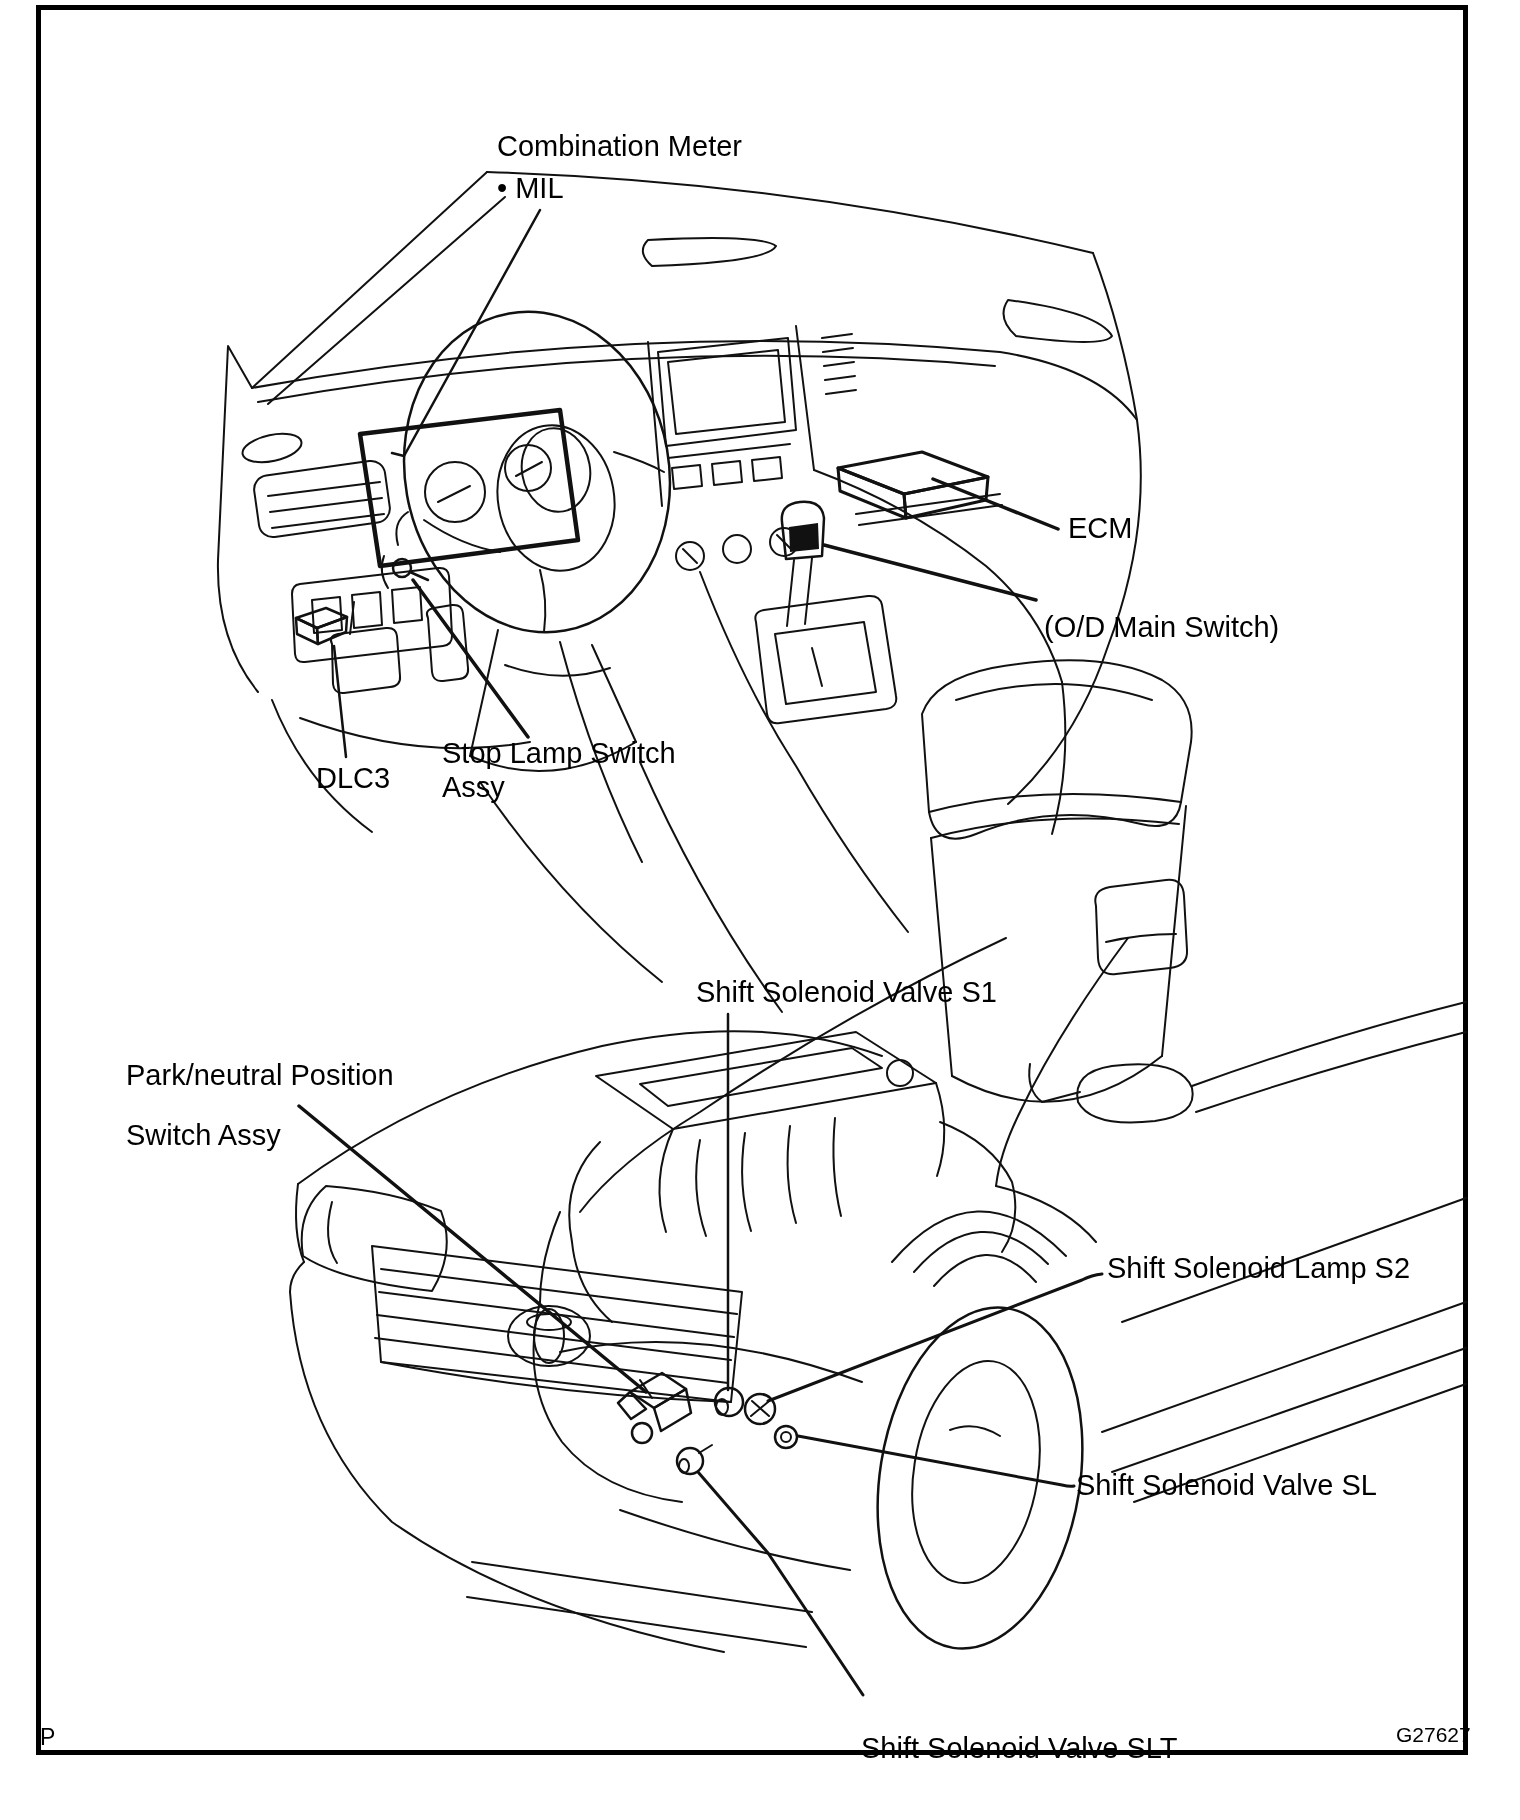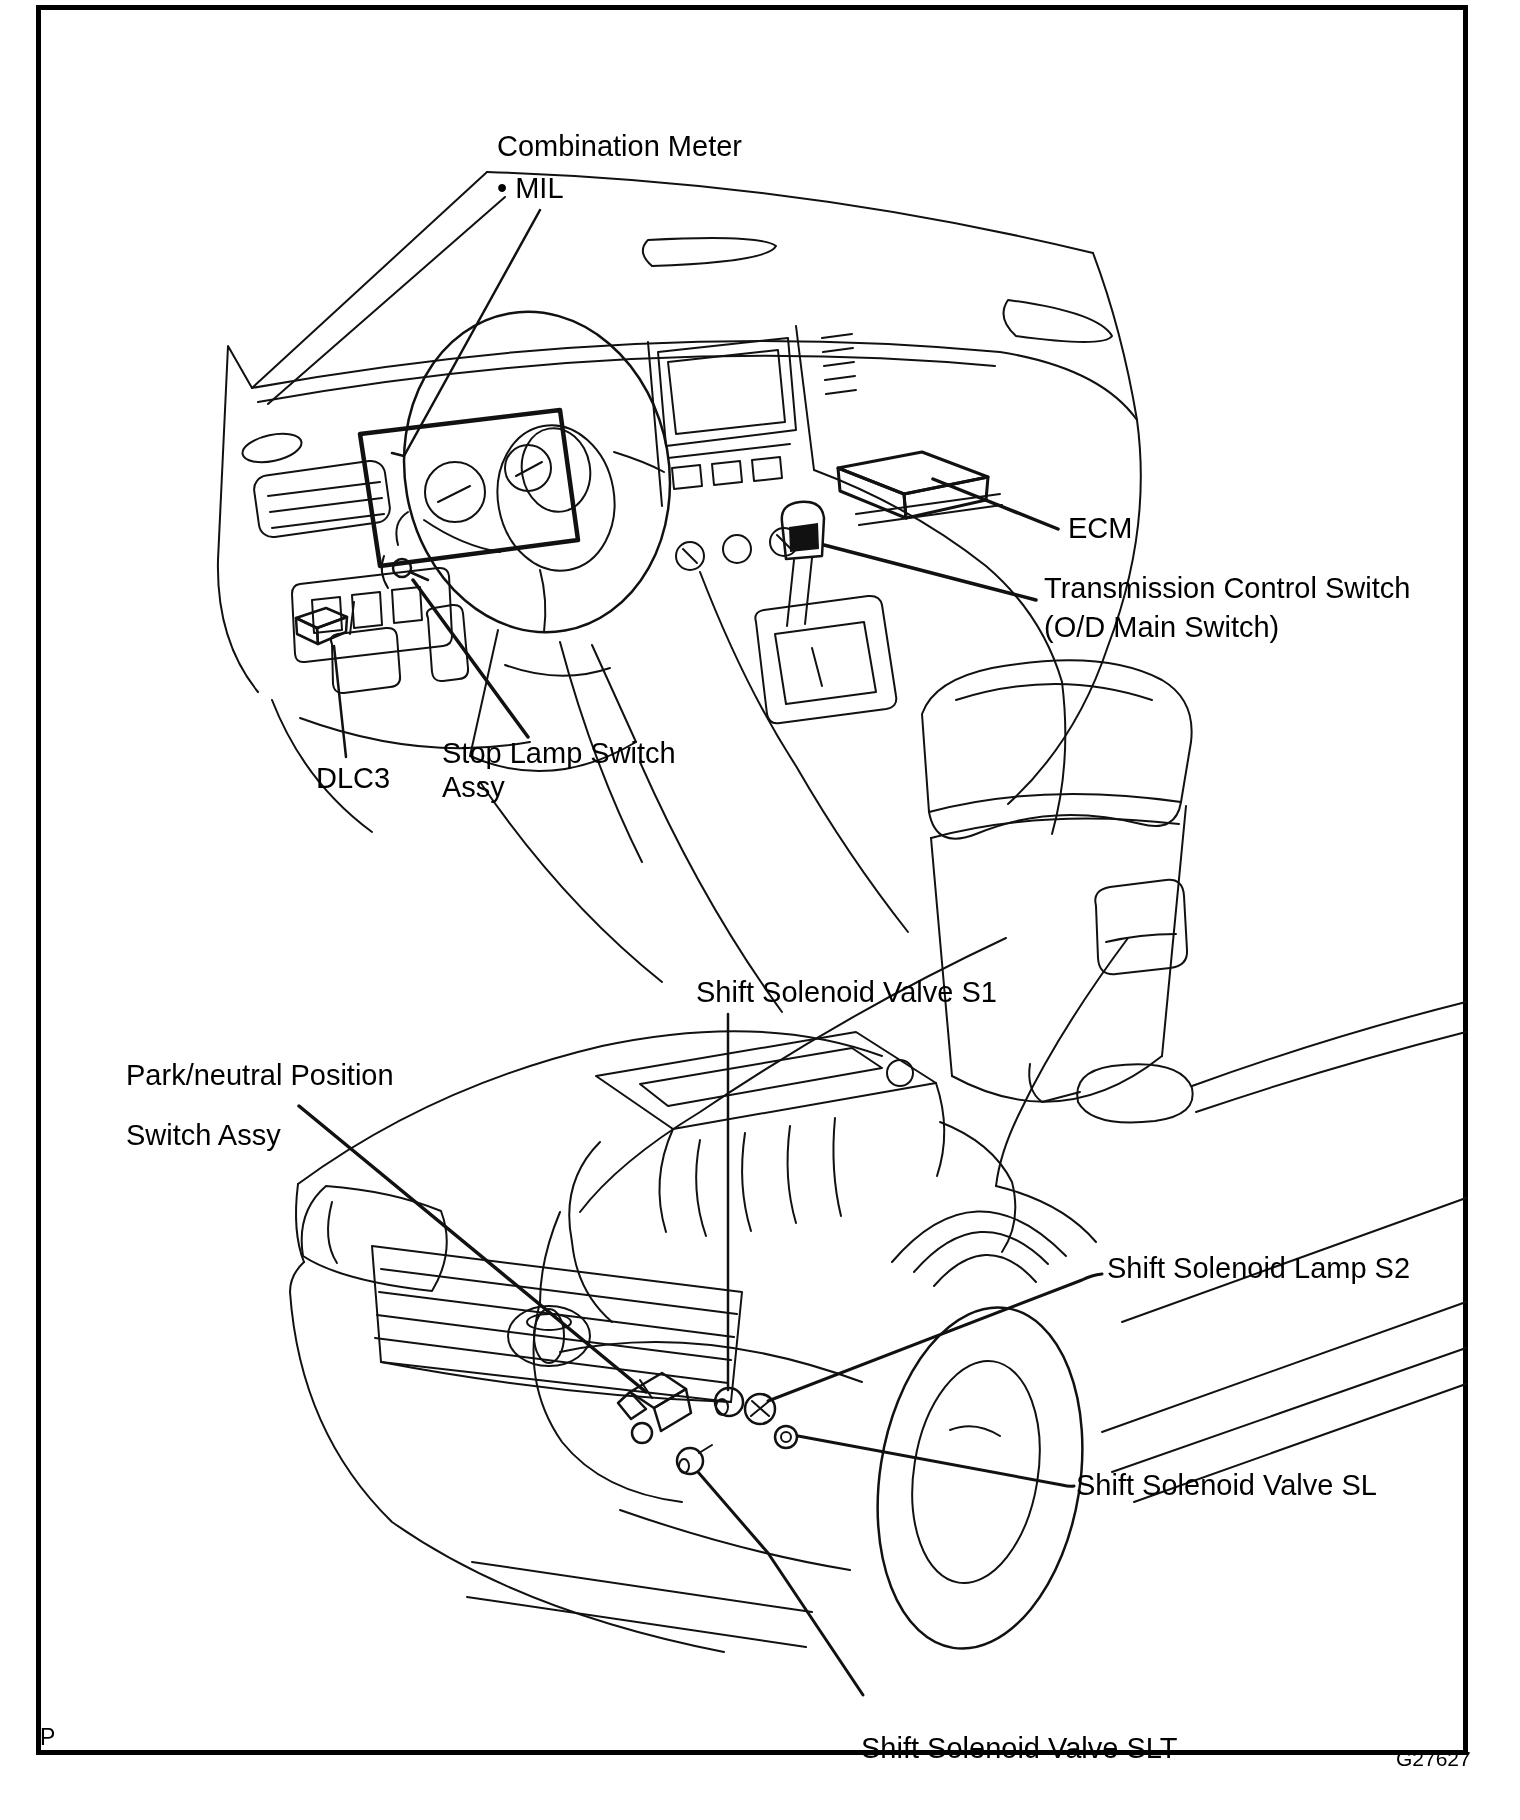--- a/index.html
+++ b/index.html
@@ -14,21 +14,21 @@
   }
   svg.diagram { position:absolute; left:0; top:0; width:1520px; height:1820px; }
   .s   { stroke:var(--line-color); fill:none; stroke-width:2;   stroke-linecap:round; stroke-linejoin:round; }
   .s25 { stroke:var(--line-color); fill:none; stroke-width:2.5; stroke-linecap:round; stroke-linejoin:round; }
   .s3  { stroke:var(--line-color); fill:none; stroke-width:3;   stroke-linecap:round; stroke-linejoin:round; }
   .s35 { stroke:var(--line-color); fill:none; stroke-width:3.5; stroke-linecap:round; stroke-linejoin:round; }
   .s45 { stroke:var(--line-color); fill:none; stroke-width:4.5; stroke-linecap:round; stroke-linejoin:round; }
   .fillb { fill:var(--line-color); stroke:none; }
   .lbl { position:absolute; font-size:29px; line-height:1.15; white-space:nowrap; color:#000; }
   .lbl-small { position:absolute; font-size:23px; line-height:1; color:#000; }
-  .lbl-fig { position:absolute; font-size:21px; line-height:1; color:#000;margin-top:24px; }
+  .lbl-fig { position:absolute; font-size:21px; line-height:1; color:#000; }
 </style>
 </head>
 <body>
 
 <div class="page">
   <div class="frame"></div>
 
   <svg class="diagram" viewBox="0 0 1520 1820">
 
     <g>
@@ -270,21 +270,20 @@
       <path class="s3" d="M 798 1436 L 1062 1485 Q 1070 1487 1074 1486"></path>
       <path class="s3" d="M 698 1472 L 768 1553 L 863 1695"></path>
     </g>
   </svg>
 
   <div class="lbl" style="left:497px; top:130px;">Combination Meter</div>
   <div class="lbl" style="left:497px; top:172px;">• MIL</div>
 
   <div class="lbl" style="left:1068px; top:512px;">ECM</div>
 
-  <div class="lbl" style="left:1044px; top:572px;">Transmission Control Switch</div>
   <div class="lbl" style="left:1044px; top:611px;">(O/D Main Switch)</div>
 
   <div class="lbl" style="left:316px; top:762px;">DLC3</div>
 
   <div class="lbl" style="left:442px; top:737px;">Stop Lamp Switch</div>
   <div class="lbl" style="left:442px; top:771px;">Assy</div>
 
   <div class="lbl" style="left:696px; top:976px;">Shift Solenoid Valve S1</div>
 
   <div class="lbl" style="left:126px; top:1059px;">Park/neutral Position</div>

